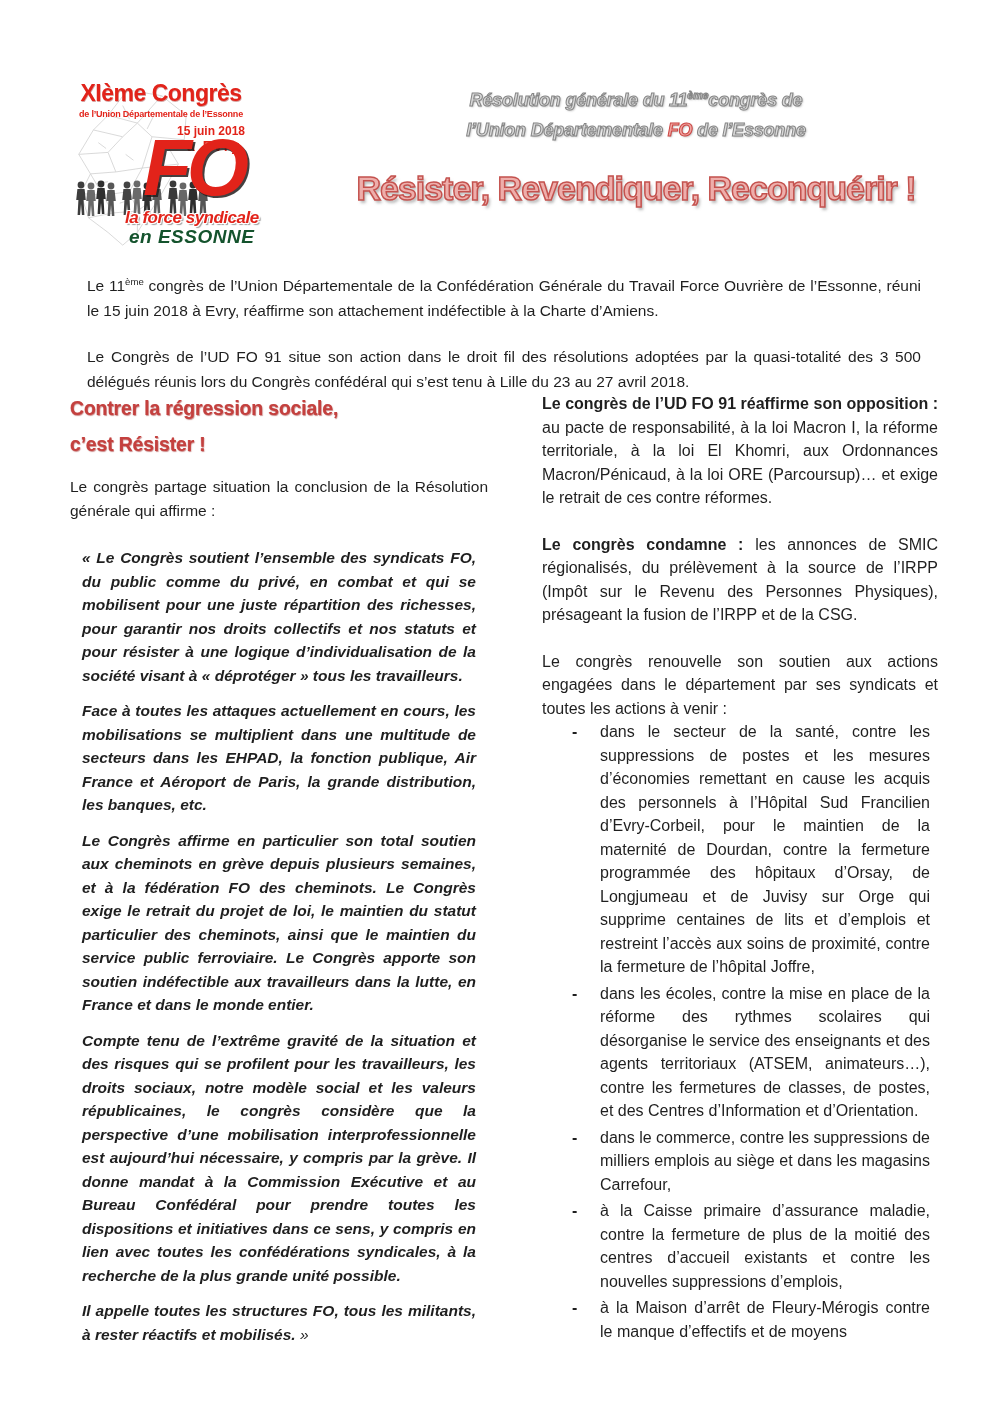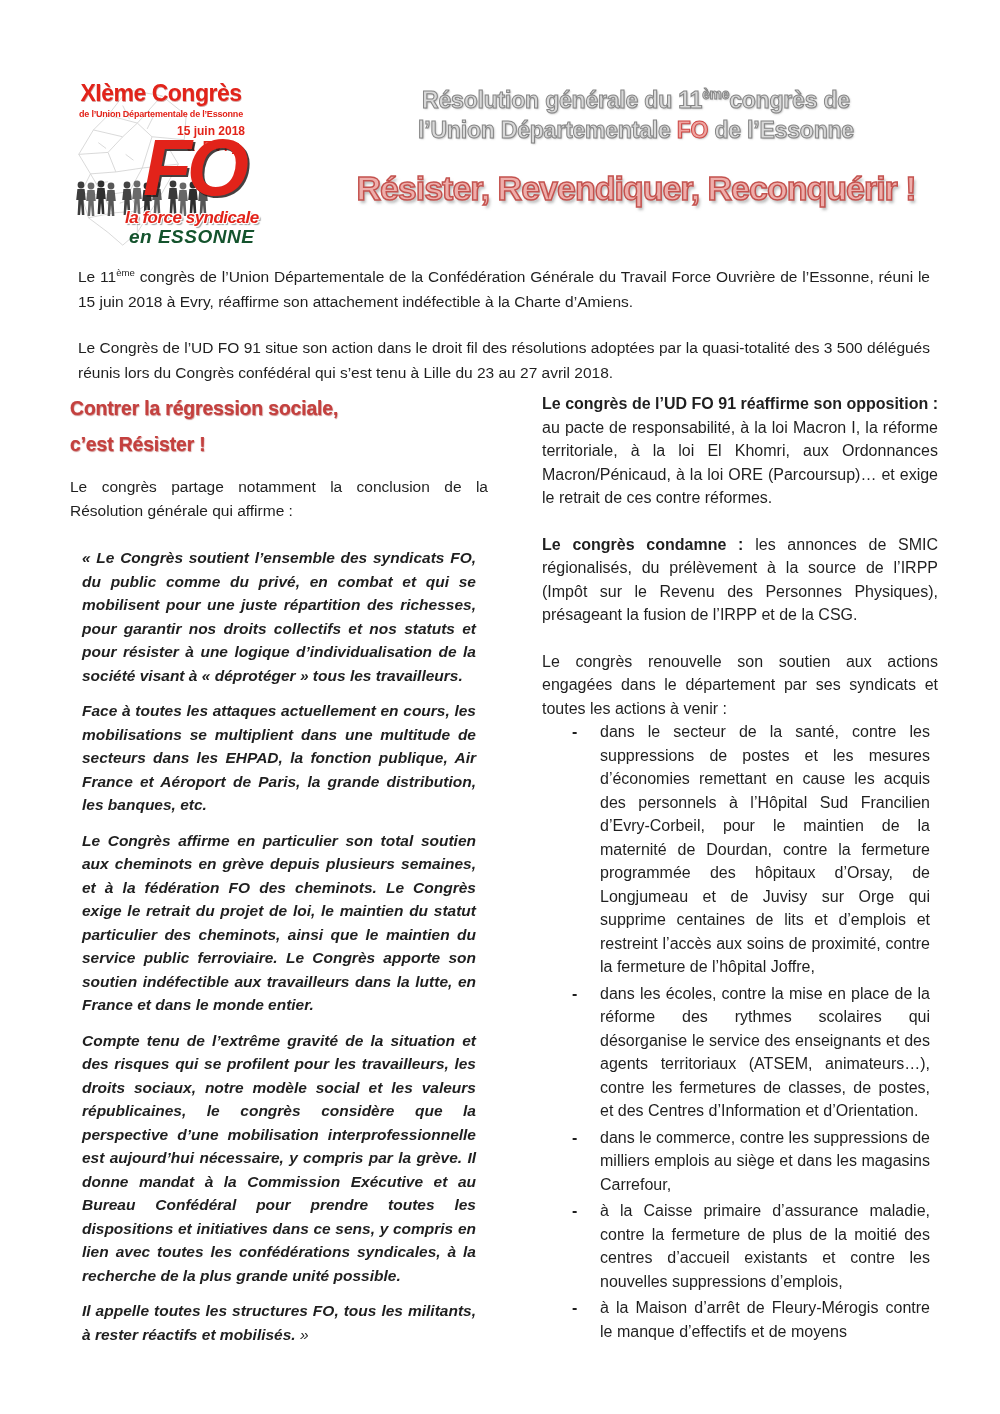--- a/index.html
+++ b/index.html
@@ -38,38 +38,39 @@
     font-size:17px;font-weight:bold;font-style:italic;color:#e2231a;letter-spacing:-.5px;
     text-shadow:-1px -1px 0 #fff,1px -1px 0 #fff,-1px 1px 0 #fff,1px 1px 0 #fff,2px 2px 1px rgba(60,60,60,.5);
   }
   .lg-region{
     position:absolute;top:146px;left:56px;white-space:nowrap;
     font-size:19px;font-weight:bold;font-style:italic;color:#14532d;letter-spacing:.5px;
   }
   
   .header-block{position:absolute;left:330px;top:80px;width:612px;text-align:center;}
   .doc-title{
-    font-size:23px;font-weight:bold;line-height:30px;letter-spacing:-.2px;
+    font-size:18px;font-weight:bold;line-height:30px;letter-spacing:-.2px;
     color:#d9d9d9;
     -webkit-text-stroke:1px #858585;
     text-shadow:1px 1px 2px rgba(170,170,170,.9);
+    font-style:italic;
   }
   .doc-title sup{font-size:60%;}
   .doc-title .fo-red{color:#f0a5a1;-webkit-text-stroke:1px #cc4542;}
   .doc-slogan{
     margin-top:24px;
     font-size:34px;font-weight:bold;letter-spacing:-1px;white-space:nowrap;
     color:#eeaeab;
     -webkit-text-stroke:1.5px #c4524e;
     text-shadow:2px 3px 3px rgba(125,125,125,.55);
   }
   
   .intro{position:absolute;left:70px;top:252px;width:868px;
     font-size:15.5px;line-height:25px;text-align:justify;}
-  .intro p{margin:8px;}
+  .intro p{margin:17px;}
   .intro p + p{margin-top:21px;}
   sup.body-sup{font-size:62%;}
   
   .col-left{position:absolute;left:70px;top:390px;width:418px;}
   .col-right{position:absolute;left:542px;top:392px;width:396px;
     font-size:16px;line-height:23.5px;text-align:justify;}
   .col-left h2{
     margin:0 0 13px 0;
     font-size:19.5px;line-height:36px;font-weight:bold;letter-spacing:-.2px;
     color:#c4403e;
@@ -151,21 +152,21 @@
   <div class="intro">
     <p><span>Le 11</span><sup class="body-sup">ème</sup><span> congrès de l’Union Départementale de la Confédération Générale du Travail Force Ouvrière de l’Essonne, réuni le 15 juin 2018 à Evry, réaffirme son attachement indéfectible à la Charte d’Amiens.</span></p>
     <p>Le Congrès de l’UD FO 91 situe son action dans le droit fil des résolutions adoptées par la quasi-totalité des 3 500 délégués réunis lors du Congrès confédéral qui s’est tenu à Lille du 23 au 27 avril 2018.</p>
   </div>
 
   <div class="col-left">
     <h2>
       <span>Contrer la régression sociale,</span><br>
       <span>c’est Résister !</span>
     </h2>
-    <p class="lead">Le congrès partage notamment la conclusion de la Résolution générale qui affirme :</p>
+    <p class="lead">Le congrès partage situation la conclusion de la Résolution générale qui affirme :</p>
     <div class="quote">
       <p>« Le Congrès soutient l’ensemble des syndicats FO, du public comme du privé, en combat et qui se mobilisent pour une juste répartition des richesses, pour garantir nos droits collectifs et nos statuts et pour résister à une logique d’individualisation de la société visant à « déprotéger » tous les travailleurs.</p>
       <p>Face à toutes les attaques actuellement en cours, les mobilisations se multiplient dans une multitude de secteurs dans les EHPAD, la fonction publique, Air France et Aéroport de Paris, la grande distribution, les banques, etc.</p>
       <p>Le Congrès affirme en particulier son total soutien aux cheminots en grève depuis plusieurs semaines, et à la fédération FO des cheminots. Le Congrès exige le retrait du projet de loi, le maintien du statut particulier des cheminots, ainsi que le maintien du service public ferroviaire. Le Congrès apporte son soutien indéfectible aux travailleurs dans la lutte, en France et dans le monde entier.</p>
       <p>Compte tenu de l’extrême gravité de la situation et des risques qui se profilent pour les travailleurs, les droits sociaux, notre modèle social et les valeurs républicaines, le congrès considère que la perspective d’une mobilisation interprofessionnelle est aujourd’hui nécessaire, y compris par la grève. Il donne mandat à la Commission Exécutive et au Bureau Confédéral pour prendre toutes les dispositions et initiatives dans ce sens, y compris en lien avec toutes les confédérations syndicales, à la recherche de la plus grande unité possible.</p>
       <p><span>Il appelle toutes les structures FO, tous les militants, à rester réactifs et mobilisés.</span><span class="q-close"> »</span></p>
     </div>
   </div>
 
   <div class="col-right">

